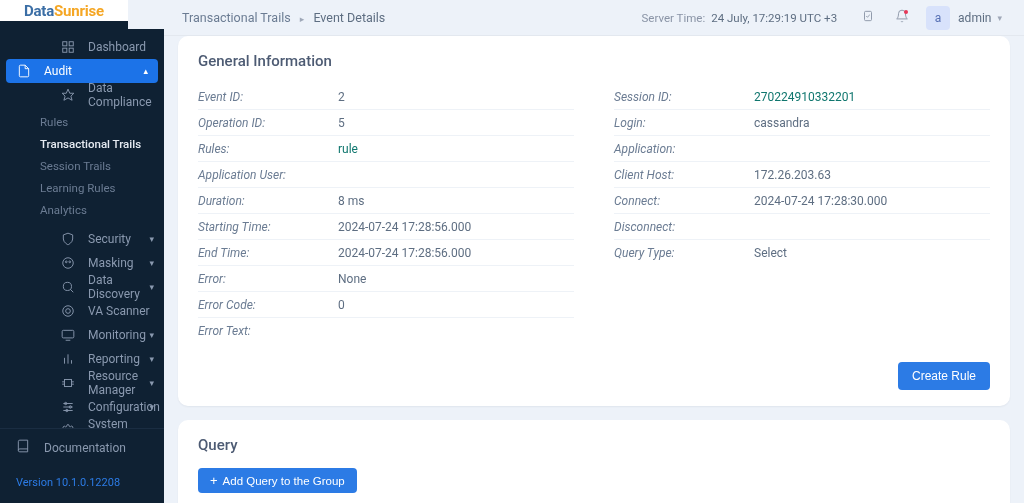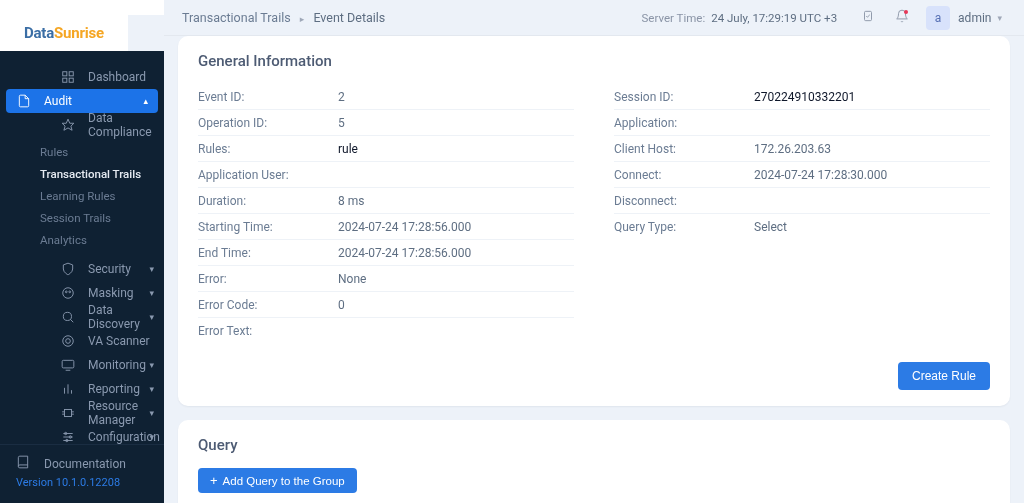--- a/index.html
+++ b/index.html
@@ -1,38 +1,38 @@
 <!DOCTYPE html>
 <html><head>
 <meta charset="utf-8">
 <style>
   * { box-sizing: border-box; margin: 0; padding: 0; }
   body { font-family: -apple-system, BlinkMacSystemFont, "Segoe UI", Roboto, Arial, sans-serif; font-size: 13px; color: #5e6e82; background: #edf2f9; width: 1024px; height: 503px; overflow: hidden; }
   .app { display: flex; height: 503px; }
   
   
   .sidebar { width: 164px; background: #0f2133; color: #8a99af; display: flex; flex-direction: column; flex-shrink: 0; }
-  .logo-row { display: flex; height: 51px; background: #fff; align-items: flex-end; }
+  .logo-row { display: flex; height: 21px; background: #fff; align-items: center; }
   .logo-box { width: 128px; height: 36px; display: flex; align-items: center; justify-content: center; }
   .logo-text { font-size: 15px; font-weight: 700; letter-spacing: -0.2px; }
   .logo-data { color: #3b6ea5; }
   .logo-sunrise { color: #f5a623; }
   .collapse-btn { width: 36px; height: 36px; background: #edf2f9; display: flex; align-items: center; justify-content: center; color: #3874cb; cursor: pointer; }
   
   .nav { flex: 1; overflow-y: auto; padding-top: 14px; }
   .nav-item { display: flex; align-items: center; height: 24px; padding: 0 12px 0 16px; color: #8a99af; font-size: 12px; cursor: pointer; position: relative; margin-left: 44px; }
   .nav-item .nav-icon { width: 16px; height: 16px; margin-right: 12px; display: flex; align-items: center; justify-content: center; flex-shrink: 0; }
   .nav-item .chev { position: absolute; right: 10px; font-size: 9px; }
   .nav-item.active { background: #1c73e8; color: #fff; border-radius: 4px; margin: 0 6px; padding-left: 10px; }
   .sub-nav { padding: 4px 0 6px 0; }
   .sub-item { padding: 4px 0 4px 40px; font-size: 11.5px; color: #6b7c93; cursor: pointer; }
   .sub-item.active { color: #e6ebf2; font-weight: 500; }
   
   .sidebar-footer { border-top: 1px solid #1a2d42; padding: 10px 16px 14px 16px; }
-  .doc-row { display: flex; align-items: center; color: #8a99af; font-size: 12px; margin-bottom: 4px; cursor: pointer; }
+  .doc-row { display: flex; align-items: center; color: #8a99af; font-size: 12px; margin-bottom: 20px; cursor: pointer; }
   .doc-row .nav-icon { width: 16px; margin-right: 12px; }
   .ver { font-size: 11px; color: #2c7be5; }
   
   
   .main { flex: 1; display: flex; flex-direction: column; overflow: hidden; }
   .topbar { height: 36px; background: transparent; display: flex; align-items: center; padding: 0 14px 0 18px; border-bottom: 1px solid #e3e8ef; text-align: right; }
   .breadcrumb { font-size: 12.5px; color: #6b7c93; }
   .breadcrumb .bc-link { color: #6b7c93; }
   .breadcrumb .sep { margin: 0 6px; font-size: 9px; color: #9fa8b8; }
   .breadcrumb .bc-current { color: #5e6e82; }
@@ -49,23 +49,23 @@
   .content { flex: 1; overflow-y: auto; padding: 0 14px 14px 14px; }
   
   .card { background: #fff; border-radius: 10px; box-shadow: 0 1px 2px rgba(15,34,58,0.06); margin-bottom: 14px; }
   .card-pad { padding: 16px 20px 18px 20px; }
   .card-title { font-size: 15px; font-weight: 500; color: #4d5b73; margin-bottom: 14px; }
   
   .detail-grid { display: grid; grid-template-columns: 1fr 1fr; column-gap: 40px; }
   .detail-col { display: flex; flex-direction: column; }
   .detail-row { display: flex; min-height: 26px; align-items: center; border-bottom: 1px solid #eef2f7; font-size: 12px; }
   .detail-row.noborder { border-bottom: none; }
-  .detail-label { width: 140px; color: #6b7c93; flex-shrink: 0; }
+  .detail-label { width: 140px; color: #6b7c93; flex-shrink: 0; font-style: italic; }
   .detail-value { color: #5e6e82; }
-  .detail-value.link { color: #0f172a; cursor: pointer; }
+  .detail-value.link { color: #0f766e; cursor: pointer; }
   
   .card-actions { display: flex; justify-content: flex-end; padding: 0 20px 16px 20px; }
   .btn-primary { background: #2c7be5; color: #fff; border: none; border-radius: 4px; padding: 7px 14px; font-size: 12px; font-weight: 500; cursor: pointer; }
   
   .btn-add { display: inline-flex; align-items: center; background: #2c7be5; color: #fff; border: none; border-radius: 4px; padding: 6px 12px; font-size: 11.5px; font-weight: 500; cursor: pointer; margin-bottom: 12px; }
   .btn-add .plus { margin-right: 5px; font-size: 13px; line-height: 1; }
   
   .nav-icon svg, .icon-btn svg, .copy-icon svg { width: 14px; height: 14px; stroke: currentColor; fill: none; stroke-width: 1.6; }
 </style>
 </head>
@@ -114,22 +114,22 @@
         <span class="nav-icon">
             <svg viewBox="0 0 24 24">
               <polygon points="12,2 15,9 22,9 17,14 19,21 12,17 5,21 7,14 2,9 9,9"></polygon>
             </svg>
           </span>
         <span>Data Compliance</span>
       </div>
       <div class="sub-nav">
         <div class="sub-item">Rules</div>
         <div class="sub-item active">Transactional Trails</div>
+        <div class="sub-item">Session Trails</div>
         <div class="sub-item">Learning Rules</div>
-        <div class="sub-item">Session Trails</div>
         <div class="sub-item">Analytics</div>
       </div>
       <div class="nav-item">
         <span class="nav-icon">
             <svg viewBox="0 0 24 24">
               <path d="M12 22s8-4 8-10V5l-8-3-8 3v7c0 6 8 10 8 10z"></path>
             </svg>
           </span>
         <span>Security</span>
         <span class="chev">▾</span>
@@ -311,20 +311,24 @@
                 </div>
               <div class="detail-row noborder">
                   <div class="detail-label">Error Text:</div>
                   <div class="detail-value"></div>
                 </div>
             </div>
             <div class="detail-col">
               <div class="detail-row">
                   <div class="detail-label">Session ID:</div>
                   <div class="detail-value link">270224910332201</div>
+                </div>
+              <div class="detail-row">
+                  <div class="detail-label">Login:</div>
+                  <div class="detail-value">cassandra</div>
                 </div>
               <div class="detail-row">
                   <div class="detail-label">Application:</div>
                   <div class="detail-value"></div>
                 </div>
               <div class="detail-row">
                   <div class="detail-label">Client Host:</div>
                   <div class="detail-value">172.26.203.63</div>
                 </div>
               <div class="detail-row">

